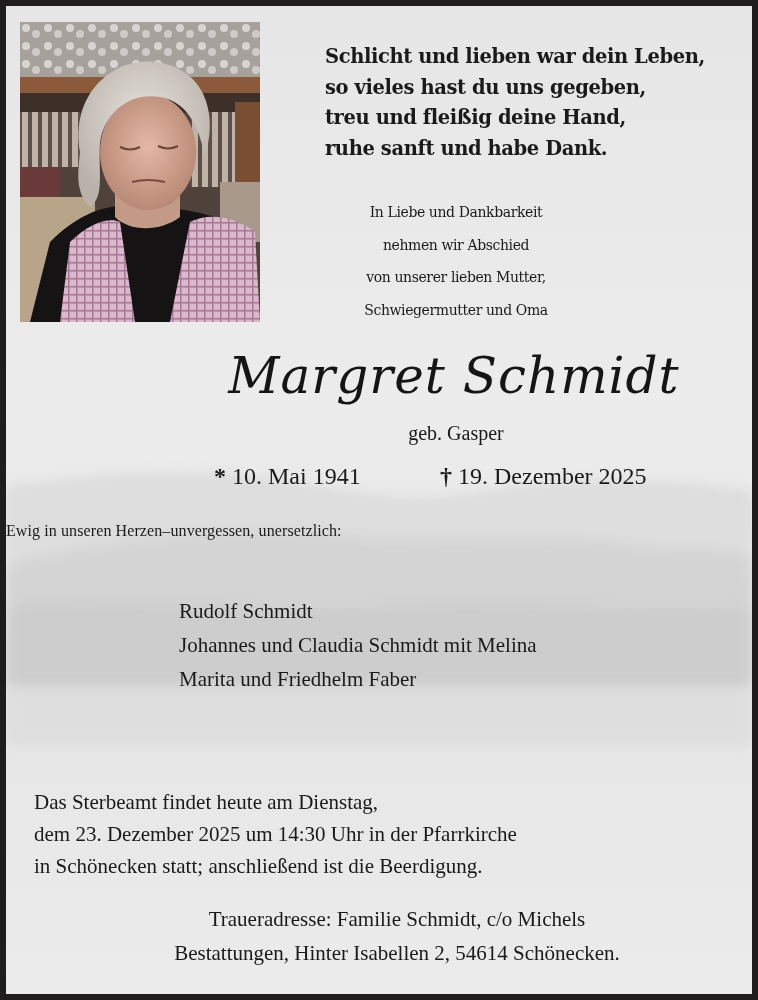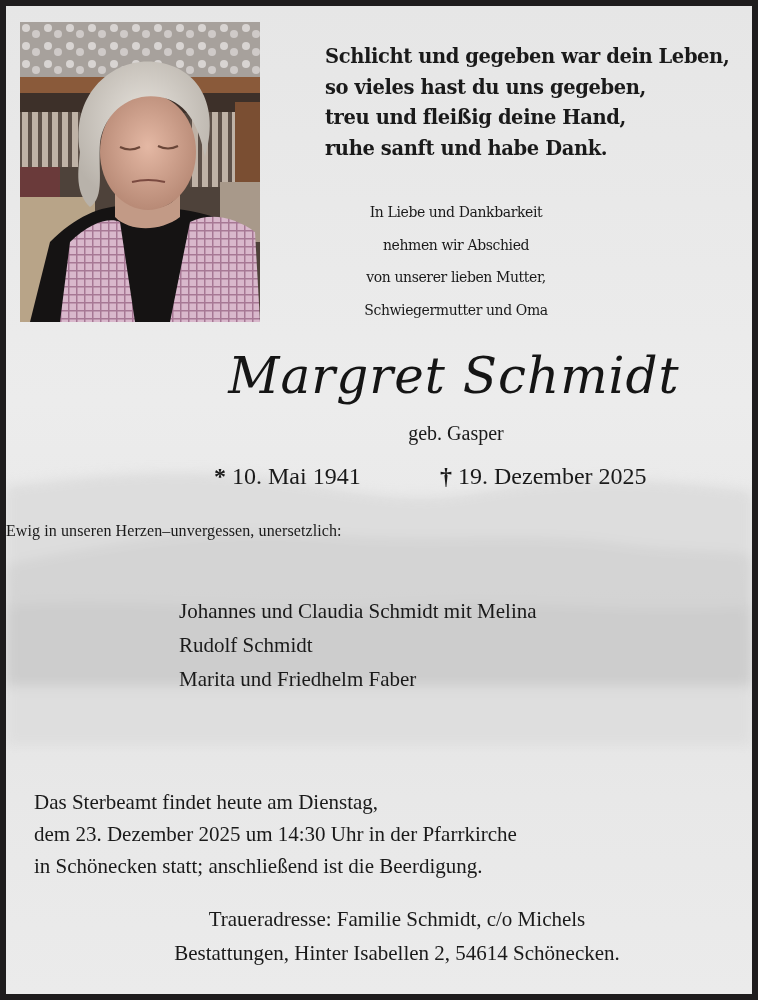--- a/index.html
+++ b/index.html
@@ -138,21 +138,21 @@
 
       <path d="M60 130 C 50 70, 95 35, 135 40 C 180 45, 200 85, 185 135 C 180 110, 170 80, 140 75 C 110 70, 85 90, 80 120 C 78 150, 85 175, 70 185 C 55 170, 58 150, 60 130 Z" fill="url(#hair)"></path>
 
       <path d="M100 125 Q 110 130 120 125" stroke="#6a4638" stroke-width="2" fill="none"></path>
       <path d="M138 124 Q 148 129 158 124" stroke="#6a4638" stroke-width="2" fill="none"></path>
       <path d="M112 160 Q 128 156 145 160" stroke="#7a4a40" stroke-width="2" fill="none"></path>
     </svg>
   </div>
 
   <div class="poem">
-    <div>Schlicht und gegeben war dein Leben,</div>
+    <div>Schlicht und lieben war dein Leben,</div>
     <div>so vieles hast du uns gegeben,</div>
     <div>treu und fleißig deine Hand,</div>
     <div>ruhe sanft und habe Dank.</div>
   </div>
 
   <div class="farewell">
     <div>In Liebe und Dankbarkeit</div>
     <div>nehmen wir Abschied</div>
     <div>von unserer lieben Mutter,</div>
     <div>Schwiegermutter und Oma</div>
@@ -165,22 +165,22 @@
   <div class="dates born">
     <span class="sym">*</span><span>10. Mai 1941</span>
   </div>
   <div class="dates died">
     <span class="sym">†</span><span>19. Dezember 2025</span>
   </div>
 
   <div class="motto">Ewig in unseren Herzen–unvergessen, unersetzlich:</div>
 
   <div class="mourners">
+    <div>Rudolf Schmidt</div>
     <div>Johannes und Claudia Schmidt mit Melina</div>
-    <div>Rudolf Schmidt</div>
     <div>Marita und Friedhelm Faber</div>
   </div>
 
 
   <div class="service">
     <div>Das Sterbeamt findet heute am Dienstag,</div>
     <div>dem 23. Dezember 2025 um 14:30 Uhr in der Pfarrkirche</div>
     <div>in Schönecken statt; anschließend ist die Beerdigung.</div>
   </div>
 

